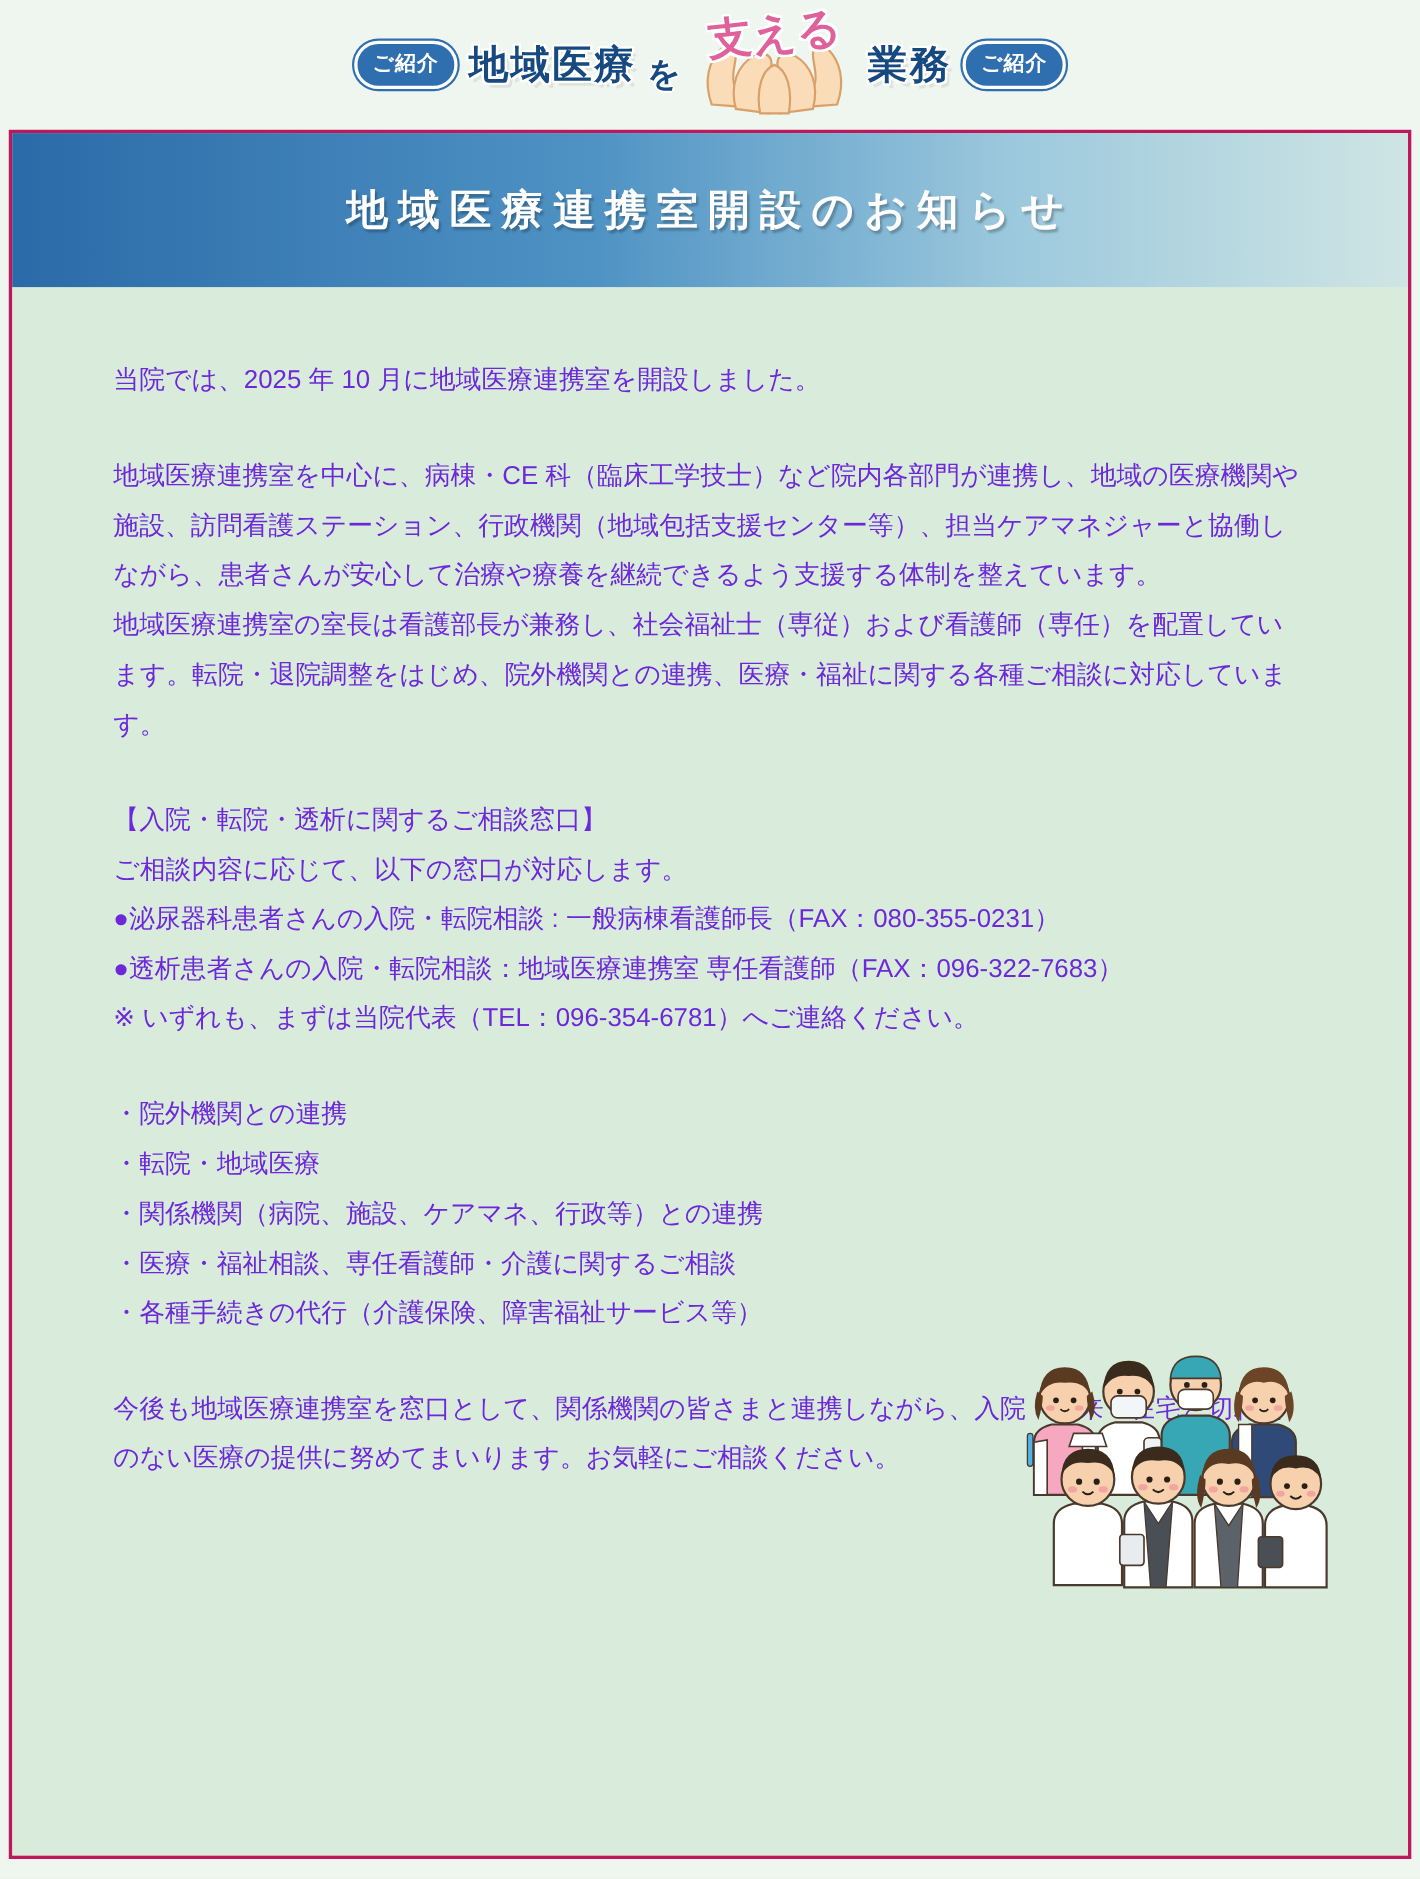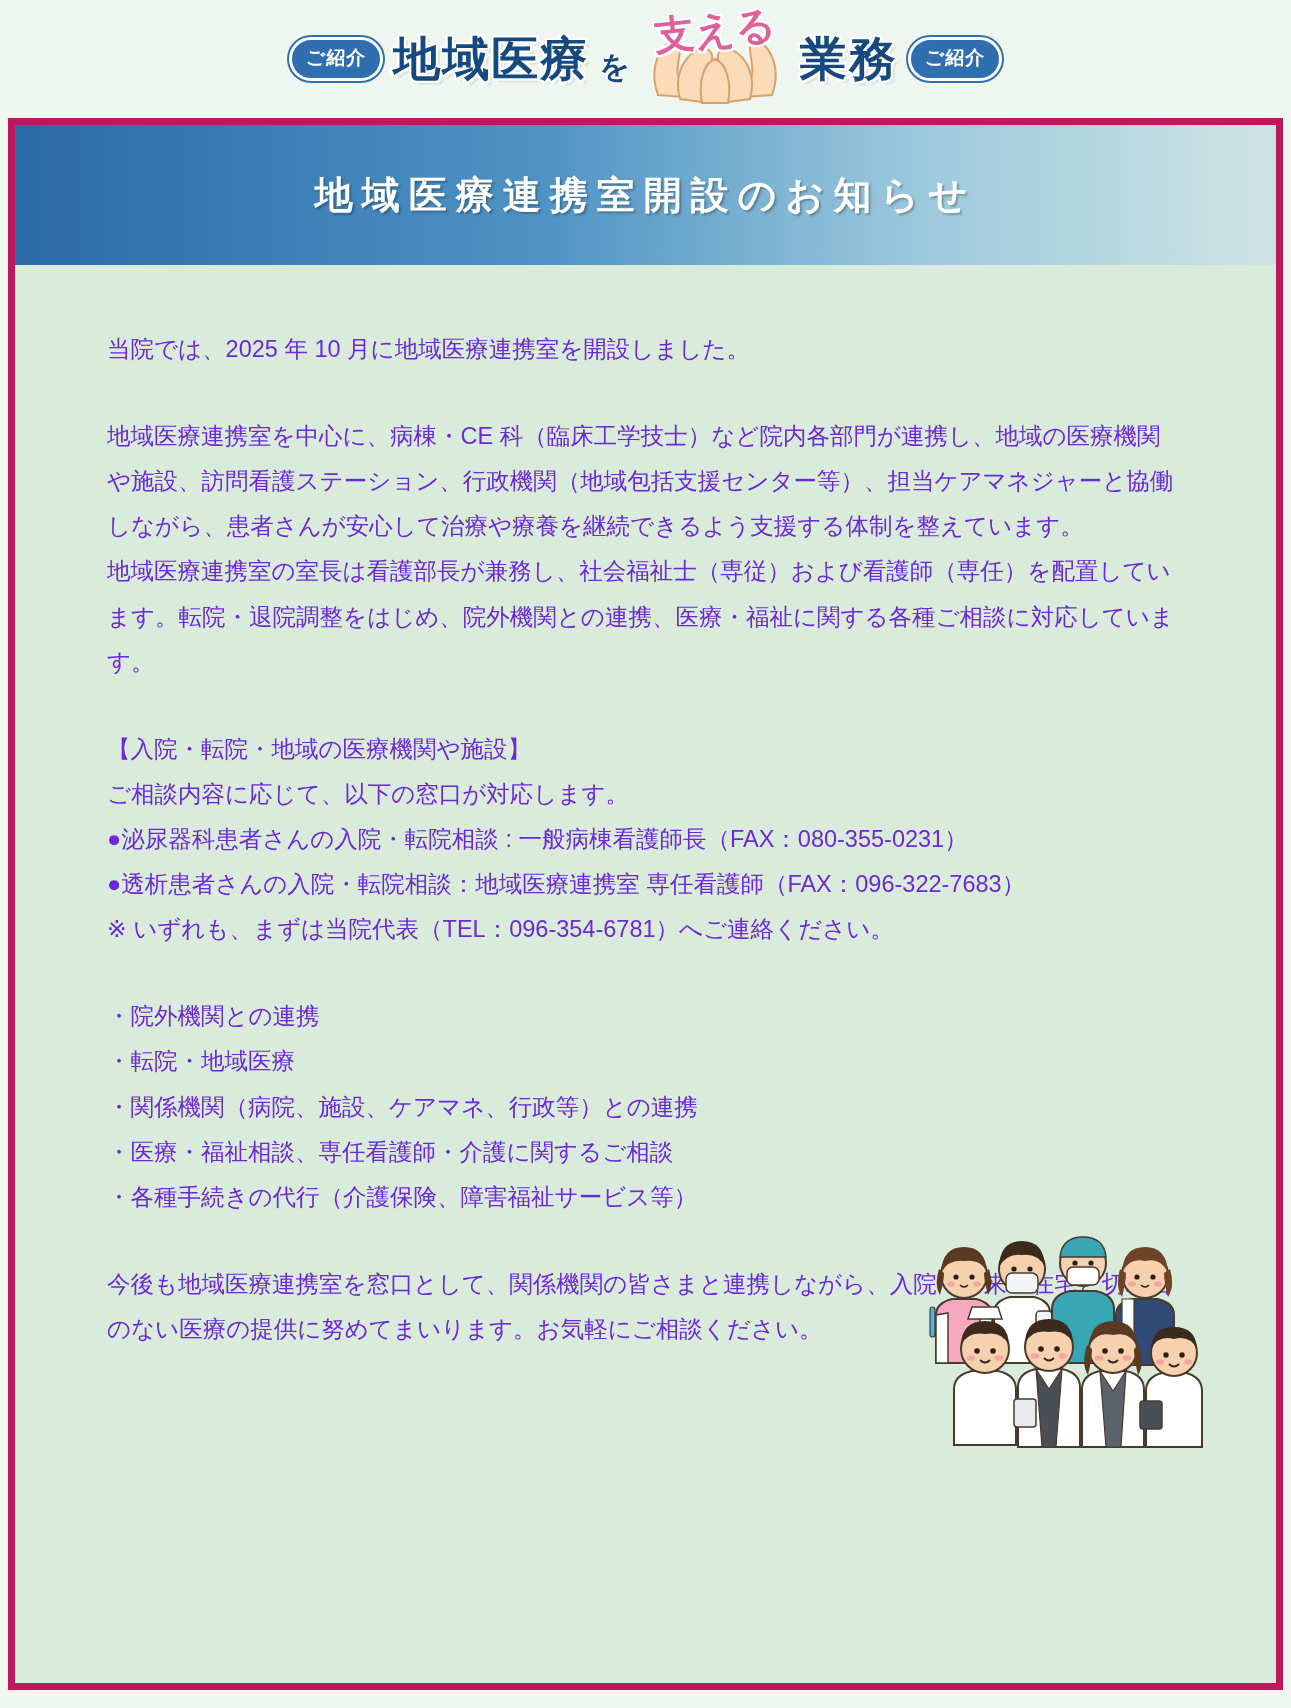--- a/index.html
+++ b/index.html
@@ -31,21 +31,21 @@
     border: 3px solid #ffffff;
     border-radius: 999px;
     font-size: 19px;
     font-weight: bold;
     padding: 5px 14px 7px 14px;
     letter-spacing: 1px;
     box-shadow: 0 0 0 2px #2f6fb0;
     white-space: nowrap;
   }
   .banner-title {
-    font-size: 47px;
+    font-size: 36px;
     font-weight: bold;
     color: #16497f;
     letter-spacing: 2px;
     text-shadow:
       2px 0 0 #ffffff, -2px 0 0 #ffffff, 0 2px 0 #ffffff, 0 -2px 0 #ffffff,
       2px 2px 0 #ffffff, -2px -2px 0 #ffffff, 2px -2px 0 #ffffff, -2px 2px 0 #ffffff,
       4px 4px 0 rgba(0,0,0,0.07);
     white-space: nowrap;
   }
   .banner-small {
@@ -76,21 +76,21 @@
     text-shadow:
       2px 0 0 #ffffff, -2px 0 0 #ffffff, 0 2px 0 #ffffff, 0 -2px 0 #ffffff,
       2px 2px 0 #ffffff, -2px -2px 0 #ffffff, 2px -2px 0 #ffffff, -2px 2px 0 #ffffff;
     z-index: 3;
     white-space: nowrap;
   }
 
   
   .card {
     margin: 0 8px;
-    border: 7px solid #be185d;
+    border: 3px solid #be185d;
     background: #d9ecdc;
     height: 1572px;
     box-sizing: border-box;
     overflow: hidden;
     position: relative;
   }
   .card-header {
     height: 140px;
     background: linear-gradient(90deg, #2b6aa8 0%, #4f93c4 42%, #9dc9dd 72%, #cfe5e4 100%);
     display: flex;
@@ -170,21 +170,21 @@
 
     <p class="para">当院では、2025 年 10 月に地域医療連携室を開設しました。</p>
 
     <div class="gap-lg"></div>
 
     <p class="para">地域医療連携室を中心に、病棟・CE 科（臨床工学技士）など院内各部門が連携し、地域の医療機関や施設、訪問看護ステーション、行政機関（地域包括支援センター等）、担当ケアマネジャーと協働しながら、患者さんが安心して治療や療養を継続できるよう支援する体制を整えています。</p>
     <p class="para">地域医療連携室の室長は看護部長が兼務し、社会福祉士（専従）および看護師（専任）を配置しています。転院・退院調整をはじめ、院外機関との連携、医療・福祉に関する各種ご相談に対応しています。</p>
 
     <div class="gap-lg"></div>
 
-    <p class="para">【入院・転院・地域の医療機関や施設】</p>
+    <p class="para">【入院・転院・透析に関するご相談窓口】</p>
     <p class="para">ご相談内容に応じて、以下の窓口が対応します。</p>
     <p class="para">●泌尿器科患者さんの入院・転院相談 : 一般病棟看護師長（FAX：080-355-0231）</p>
     <p class="para">●透析患者さんの入院・転院相談：地域医療連携室 専任看護師（FAX：096-322-7683）</p>
     <p class="para">※ いずれも、まずは当院代表（TEL：096-354-6781）へご連絡ください。</p>
 
     <div class="gap-lg"></div>
 
     <div class="block-right-pad">
       <p class="para">・院外機関との連携</p>
       <p class="para">・転院・地域医療</p>

